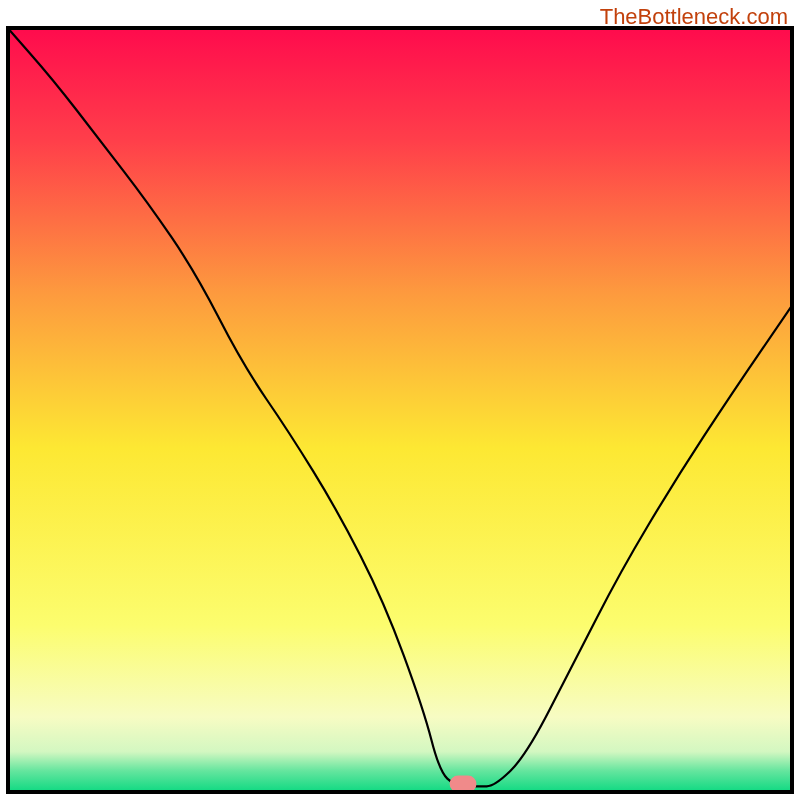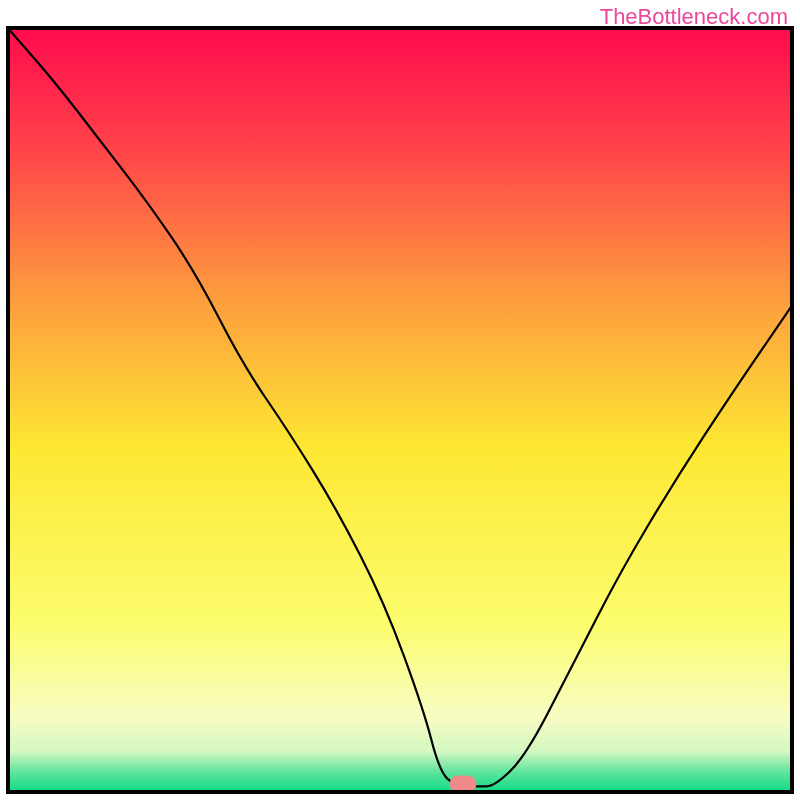--- a/index.html
+++ b/index.html
@@ -11,21 +11,21 @@
   .container {
     width: 800px;
     height: 800px;
     position: relative;
   }
   .watermark {
     position: absolute;
     top: 4px;
     right: 12px;
     font-size: 22px;
-    color: #ec4899;
+    color: #c2410c;
     font-weight: 500;
     z-index: 10;
     font-family: Arial, Helvetica, sans-serif;
   }
   .chart-frame {
     position: absolute;
     left: 6px;
     top: 26px;
     width: 788px;
     height: 768px;

